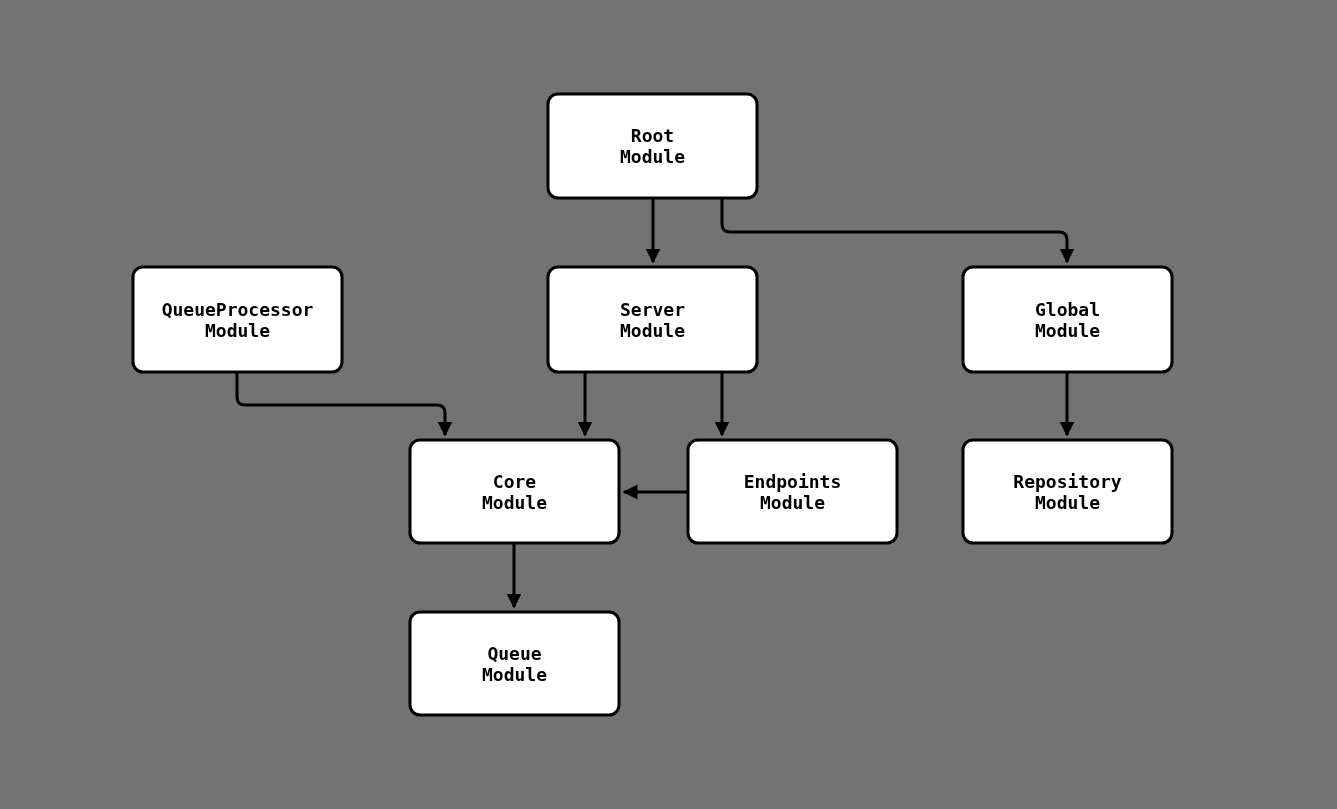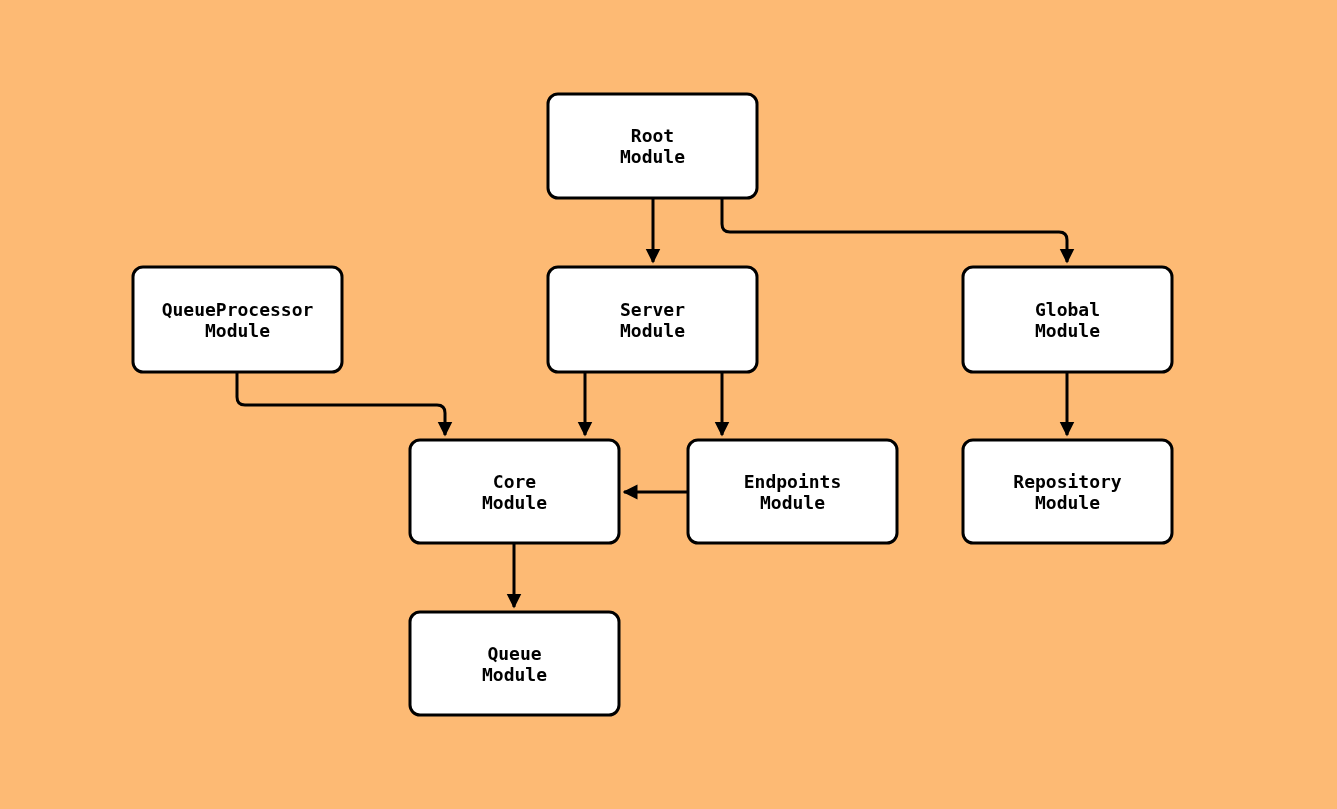--- a/index.html
+++ b/index.html
@@ -5,21 +5,21 @@
   html, body {
     margin: 0;
     padding: 0;
     background: #ffffff;
     font-family: "DejaVu Sans Mono", "Liberation Mono", monospace;
   }
   .canvas {
     position: relative;
     width: 1337px;
     height: 809px;
-    background: #fdba74;
+    background: #737373;
     overflow: hidden;
   }
   svg.diagram {
     position: absolute;
     inset: 0;
     width: 1337px;
     height: 809px;
     display: block;
   }
   .node rect {

